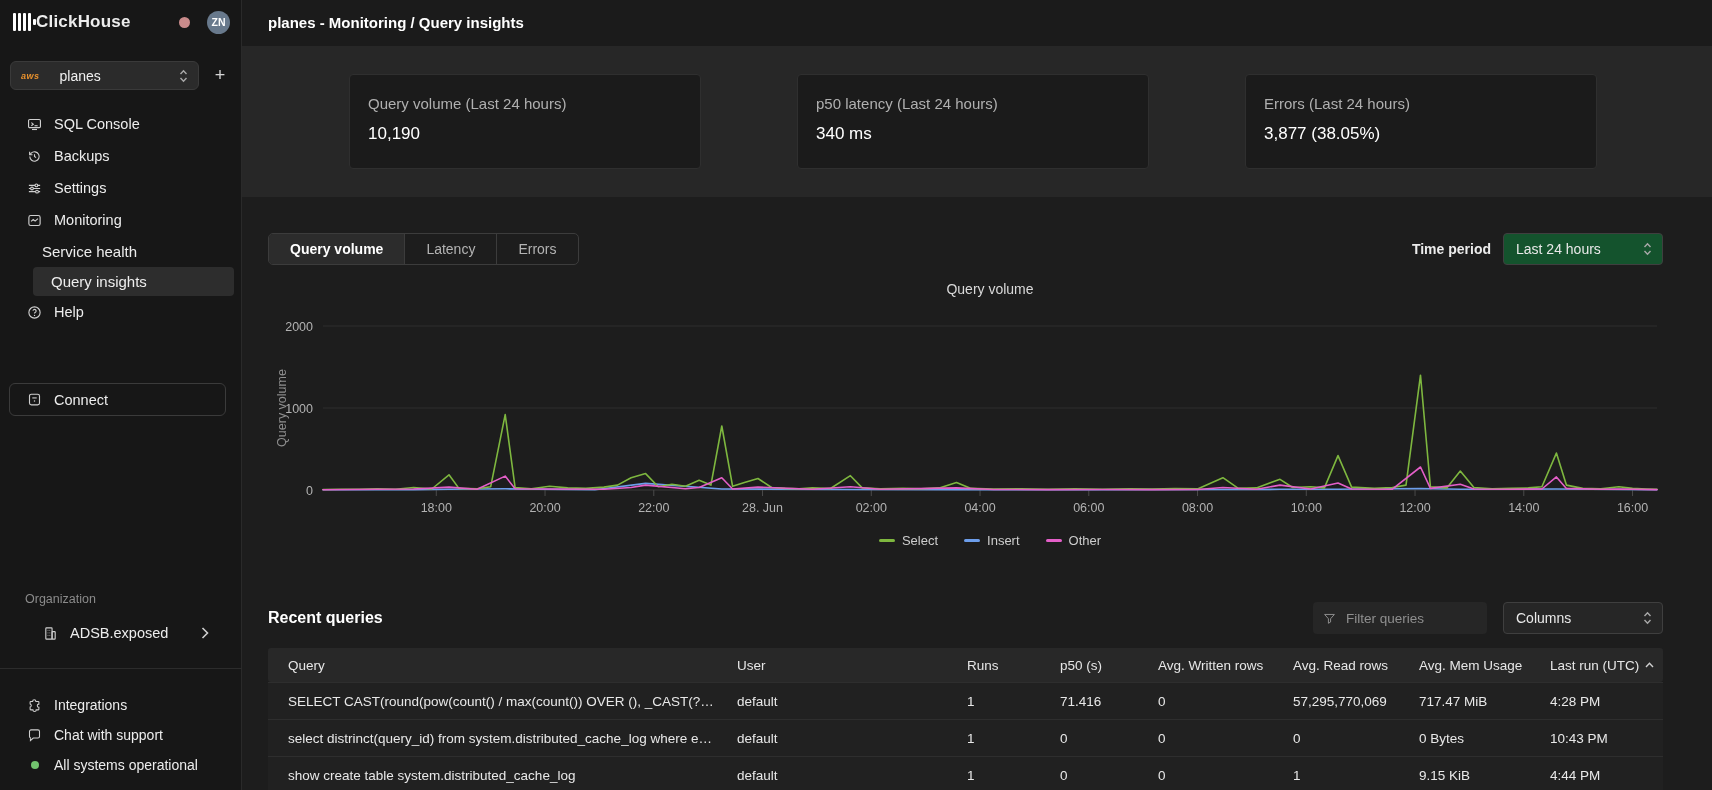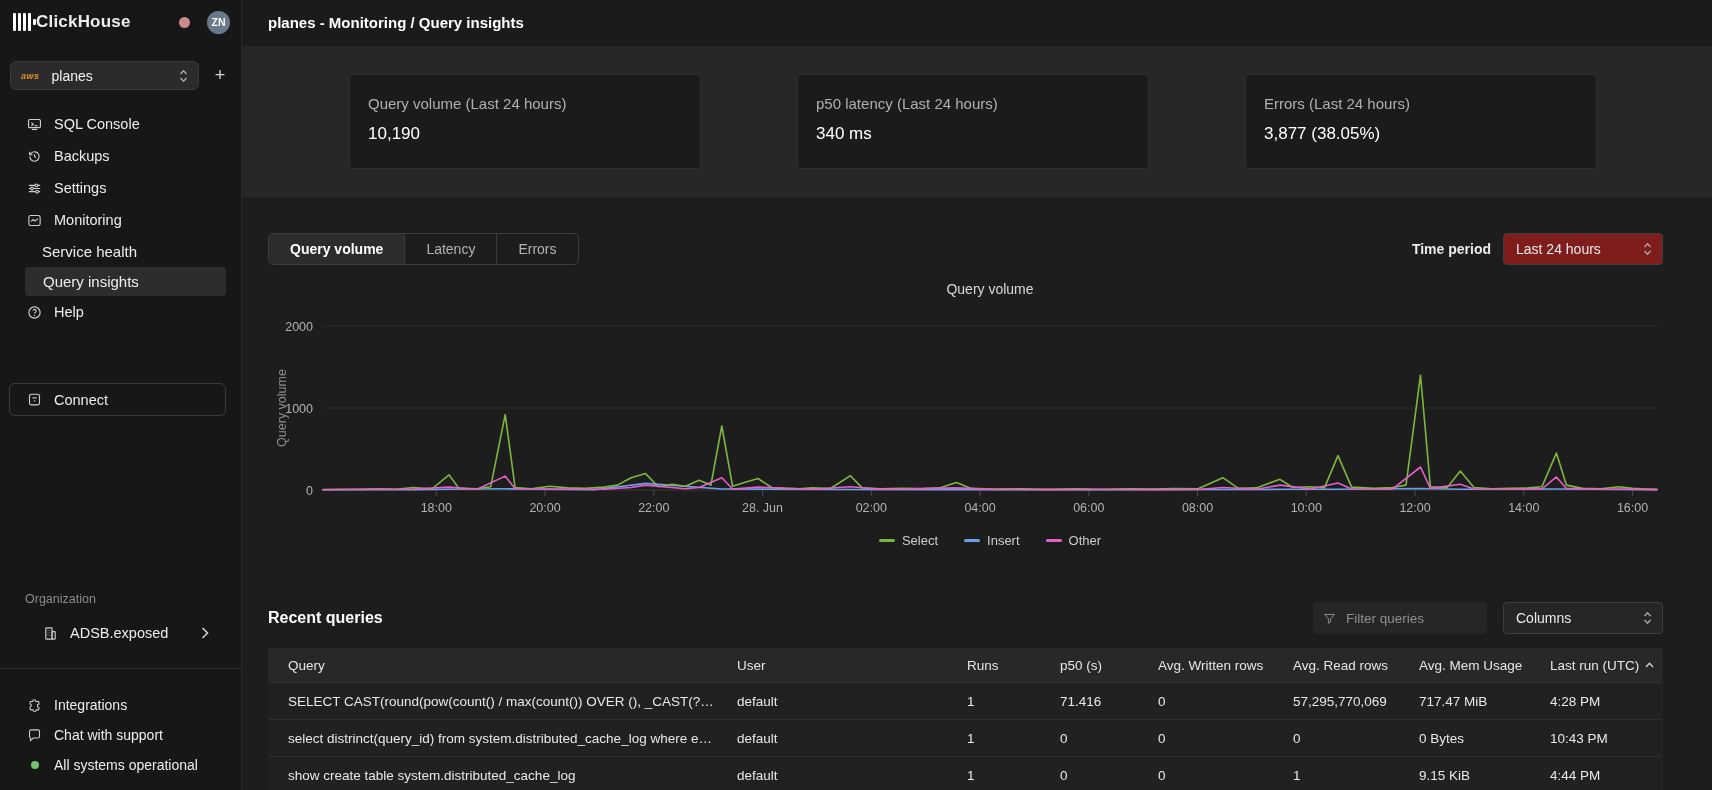--- a/index.html
+++ b/index.html
@@ -12,30 +12,30 @@
   
   .sidebar{position:absolute;left:0;top:0;width:242px;height:790px;background:#171717;border-right:1px solid #2a2a2a;box-sizing:border-box;z-index:3}
   .brand-row{position:absolute;top:9px;left:13px;right:11px;height:26px;display:flex;align-items:center}
   .logo{display:flex;align-items:center;gap:2px;height:18px;cursor:pointer}
   .logo i{display:block;width:3px;height:18px;background:#fff;border-radius:1px}
   .logo i.short{height:6px;align-self:center}
   .brand-name{font-size:17px;font-weight:bold;letter-spacing:.2px}
   .notif-dot{width:11px;height:11px;border-radius:50%;background:#c98b8b;margin-left:auto;margin-right:17px}
   .avatar{width:23px;height:23px;border-radius:50%;background:#68798c;color:#fff;font-size:10.5px;font-weight:bold;display:flex;align-items:center;justify-content:center;cursor:pointer}
   .service-row{position:absolute;top:61px;left:10px;right:10px;height:29px;display:flex;align-items:center;gap:10px}
-  .service-select{flex:1;height:29px;background:#2b2b2b;border:1px solid #3a3a3a;border-radius:6px;display:flex;align-items:center;padding:0 10px;box-sizing:border-box;gap:12px;cursor:pointer}
+  .service-select{flex:1;height:29px;background:#2b2b2b;border:1px solid #3a3a3a;border-radius:6px;display:flex;align-items:center;padding:0 10px;box-sizing:border-box;gap:20px;cursor:pointer}
   .aws-mark{color:#e8912d;font-size:9px;font-weight:bold;font-style:italic;letter-spacing:.5px}
   .service-name{font-size:14px;color:#f0f0f0}
   .service-select .updown{margin-left:auto}
   .plus-btn{width:22px;height:22px;display:flex;align-items:center;justify-content:center;color:#d6d6d6;font-size:18px;cursor:pointer}
   .nav{position:absolute;top:108px;left:0;right:0}
   .nav-item{height:32px;display:flex;align-items:center;padding-left:27px;gap:12px;cursor:pointer}
   .nav-item .lbl{font-size:14.5px;color:#ededed}
   .sub-item{height:31px;display:flex;align-items:center;padding-left:42px;font-size:15px;color:#ededed;cursor:pointer}
-  .sub-item.selected{margin-left:25px;width:201px;padding-left:18px;height:29px;background:#2d2d2d;border-radius:4px;box-sizing:border-box}
+  .sub-item.selected{margin-left:33px;width:201px;padding-left:18px;height:29px;background:#2d2d2d;border-radius:4px;box-sizing:border-box}
   .connect-btn{position:absolute;top:383px;left:9px;width:217px;height:33px;border:1px solid #3b3b3b;border-radius:6px;display:flex;align-items:center;padding-left:17px;gap:12px;box-sizing:border-box;cursor:pointer}
   .connect-btn .lbl{font-size:14.5px}
   .org-label{position:absolute;top:592px;left:25px;font-size:12.5px;color:#8b8b8b}
   .org-row{position:absolute;top:618px;left:16px;right:0;height:30px;display:flex;align-items:center;padding-left:27px;gap:12px;cursor:pointer}
   .org-row .lbl{font-size:14.5px}
   .org-row .chev{position:absolute;right:32px}
   .side-divider{position:absolute;top:668px;left:0;width:242px;border-top:1px solid #2c2c2c}
   .foot-item{position:absolute;left:0;right:0;height:30px;display:flex;align-items:center;padding-left:27px;gap:12px;cursor:pointer}
   .foot-item .lbl{font-size:14px}
   .status-dot{width:8px;height:8px;border-radius:50%;background:#72c36e;margin:0 3.5px}
@@ -49,21 +49,21 @@
   .stat-card .s-label{position:absolute;top:20px;left:18px;font-size:15px;color:#b0b0b0}
   .stat-card .s-value{position:absolute;top:49px;left:18px;font-size:17px;font-weight:normal;color:#fff}
   
   .controls-row{position:absolute;left:268px;top:233px;width:1395px;height:32px;display:flex;justify-content:space-between;align-items:center;z-index:2}
   .tabs{display:flex;height:32px;border:1px solid #3c3c3c;border-radius:5px;overflow:hidden;box-sizing:border-box}
   .tab{padding:0 21px;line-height:30px;font-size:14px;color:#b3b3b3;border-right:1px solid #3c3c3c;cursor:pointer;white-space:nowrap}
   .tab:last-child{border-right:none}
   .tab.active{background:#2c2c2c;color:#fff;font-weight:bold}
   .tp-group{display:flex;align-items:center;gap:12px}
   .tp-label{font-size:14px;font-weight:bold;color:#ececec}
-  .select-box{display:flex;align-items:center;width:160px;height:32px;background:#7f1d1d;border:1px solid #3f3f3f;border-radius:4px;padding:0 10px 0 12px;box-sizing:border-box;font-size:14px;color:#e9e9e9;cursor:pointer}
+  .select-box{display:flex;align-items:center;width:160px;height:32px;background:#14532d;border:1px solid #3f3f3f;border-radius:4px;padding:0 10px 0 12px;box-sizing:border-box;font-size:14px;color:#e9e9e9;cursor:pointer}
   .select-box .updown{margin-left:auto}
   
   .chart-title{position:absolute;left:323px;top:281px;width:1334px;text-align:center;font-size:14px;color:#d9d9d9}
   #chart-svg{position:absolute;left:268px;top:300px}
   .legend{position:absolute;left:323px;top:533px;width:1334px;display:flex;justify-content:center;gap:26px;align-items:center}
   .legend-item{display:flex;align-items:center;gap:7px;font-size:13px;color:#cdcdcd;cursor:pointer}
   .legend-dash{width:16px;height:3px;border-radius:2px;display:inline-block}
   
   .section-header{position:absolute;left:268px;top:601px;width:1395px;height:34px;display:flex;justify-content:space-between;align-items:center}
   .section-header h2{margin:0;font-size:16px;font-weight:bold;color:#fff}

